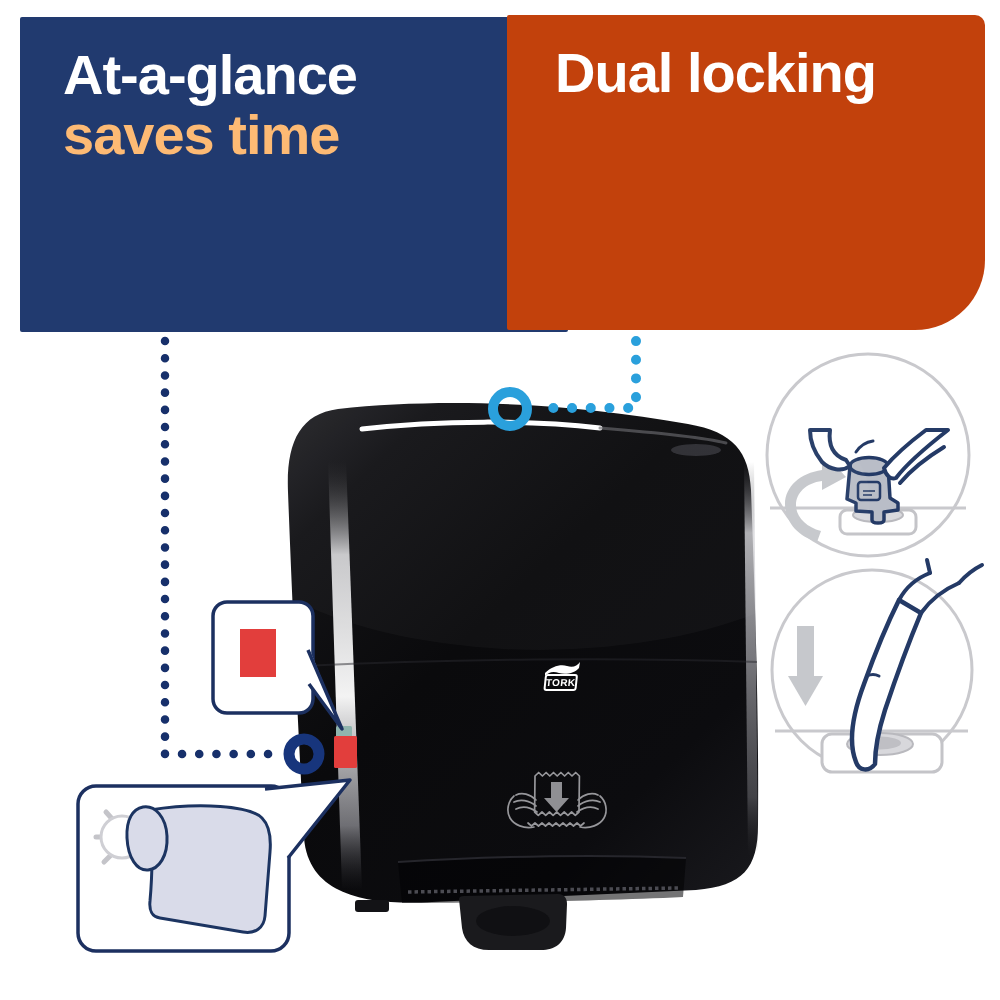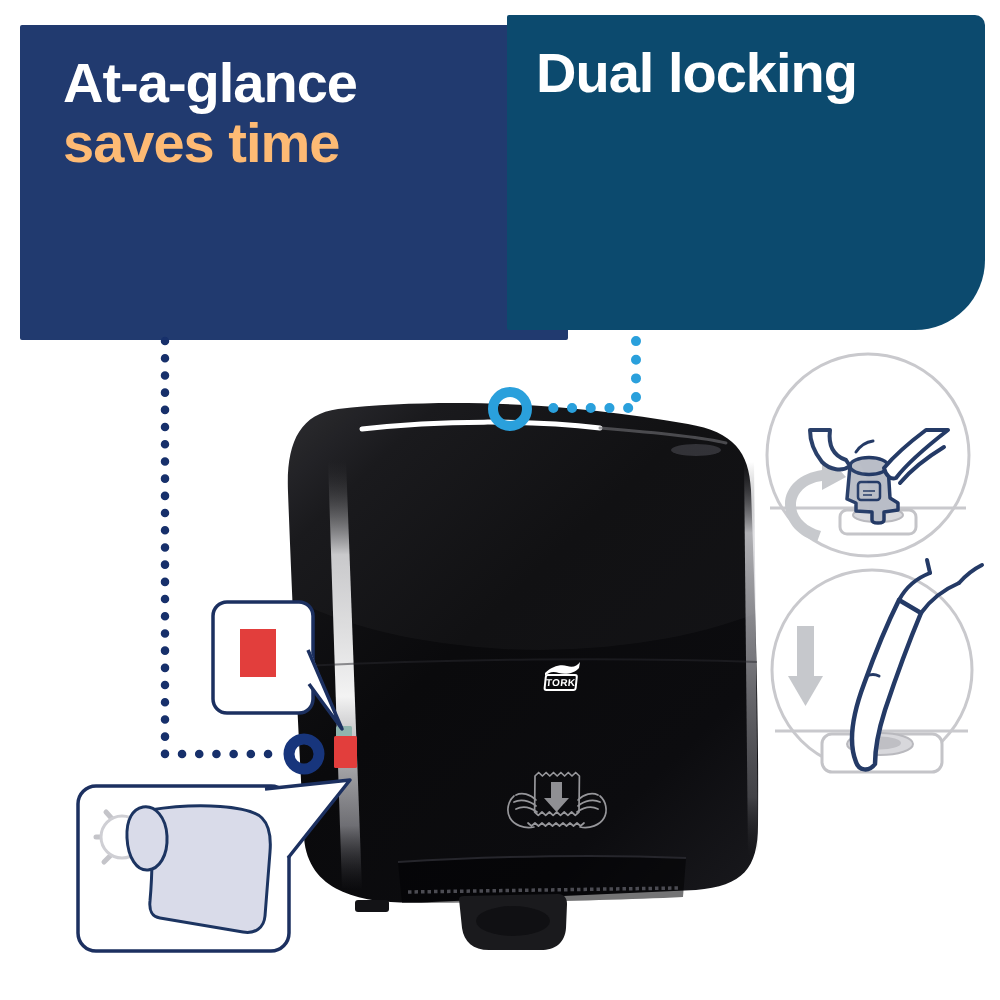--- a/index.html
+++ b/index.html
@@ -1,22 +1,22 @@
 <!DOCTYPE html>
 <html><head>
 <meta charset="utf-8">
 <style>
   html,body{margin:0;padding:0;background:#ffffff;}
   .stage{position:relative;width:1000px;height:1000px;background:#ffffff;overflow:hidden;
          font-family:"Liberation Sans","DejaVu Sans",sans-serif;}
   .panel{position:absolute;box-sizing:border-box;}
   .panel-navy{left:20px;top:17px;width:548px;height:315px;background:#213a6f;
-              padding:28px 16px 0 43px;border-radius:2px;margin-top:8px;}
-  .panel-blue{left:507px;top:15px;width:478px;height:315px;background:#0c4a6e;
-              padding:28px 0 0 29px;border-radius:2px 10px 70px 2px;}
+              padding:28px 16px 0 43px;border-radius:2px;}
+  .panel-blue{left:507px;top:15px;width:478px;height:315px;background:#c2410c;
+              padding:28px 0 0 48px;border-radius:2px 10px 70px 2px;}
   .headline{font-size:56px;font-weight:bold;line-height:60px;letter-spacing:-1px;color:#ffffff;}
   .hl-line{display:block;white-space:nowrap;}
   .hl-accent{color:#fdba74;}
   svg{position:absolute;left:0;top:0;}
   .illus-stroke{fill:none;stroke:#243a66;stroke-width:4;stroke-linecap:round;stroke-linejoin:round;}
   .illus-stroke-thin{fill:none;stroke:#243a66;stroke-width:3;stroke-linecap:round;stroke-linejoin:round;}
   .circle-line{fill:none;stroke:#c9c9cd;stroke-width:3;}
   .gray-fill{fill:#c6c8cc;}
   .etch{fill:none;stroke:#97979b;stroke-width:1.7;stroke-linecap:round;stroke-linejoin:round;}
 </style>

